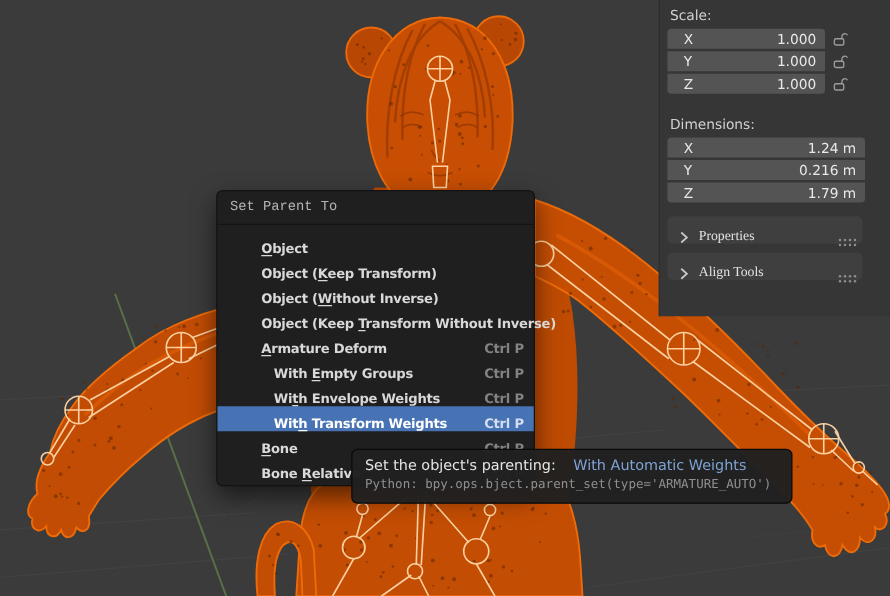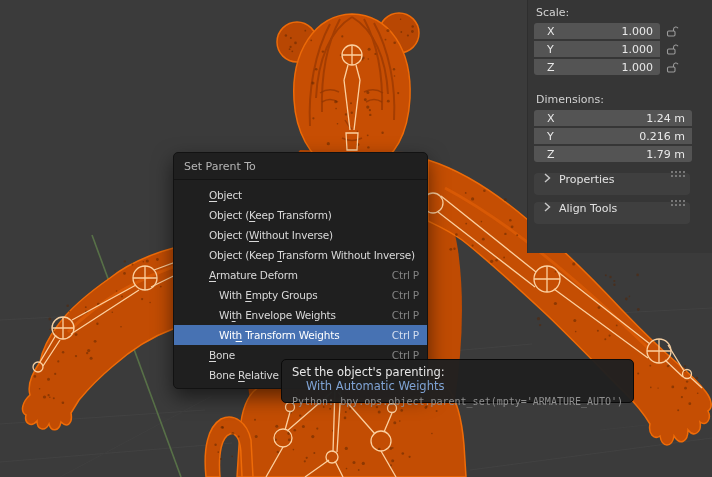--- a/index.html
+++ b/index.html
@@ -28,59 +28,60 @@
   .val-btn.dim{width:158px;}
   .val-row:first-child .val-btn{border-radius:3px 3px 0 0;}
   .val-row:last-child .val-btn{border-radius:0 0 3px 3px;}
   .val-axis{flex:0 0 auto;}
   .val-num{margin-left:auto;}
   .lock{margin-left:auto;margin-right:11px;display:flex;align-items:center;}
   .dim-block{margin-top:18px;}
   .collapsed-panels{margin-top:11px;}
   .cpanel{
     height:22px;background:#3f3f3f;border-radius:4px;margin-bottom:7px;
-    display:flex;align-items:flex-start;color:#e2e2e2;font-size:11px;
+    display:flex;align-items:flex-end;color:#e2e2e2;font-size:11px;font-family:Liberation Serif, serif;
   }
   .cpanel .chev{margin:0 8px 0 9px;display:flex;align-items:center;}
   .grip{
     width:2px;height:2px;border-radius:50%;background:#8e8e8e;margin-left:auto;margin-right:17px;
     box-shadow:4px 0 0 #8e8e8e,8px 0 0 #8e8e8e,12px 0 0 #8e8e8e,
                0 4px 0 #8e8e8e,4px 4px 0 #8e8e8e,8px 4px 0 #8e8e8e,12px 4px 0 #8e8e8e;
     transform:translateY(-2px);
   }
 
   
   .ctx-menu{
     position:absolute;left:173px;top:152px;width:255px;height:237px;z-index:20;
     background:#1f1f1f;border:1px solid #121212;border-radius:5px;
     box-shadow:0 8px 20px rgba(0,0,0,.55);
   }
   .ctx-header{
     height:27px;line-height:27px;padding-left:10px;color:#b5b5b5;font-size:11px;
     border-bottom:1px solid #141414;
+    font-family:Liberation Mono, monospace;
   }
   .ctx-items{padding-top:5px;}
   .menu-item{
-    height:20px;display:flex;align-items:center;font-size:10.5px;letter-spacing:-.2px;
-    color:#d9d9d9;white-space:nowrap;cursor:default;
+    height:20px;display:flex;align-items:flex-end;font-size:10.5px;letter-spacing:-.2px;
+    color:#d9d9d9;white-space:nowrap;cursor:default;font-weight:bold;
   }
   .menu-item .mi-label{padding-left:35px;}
   .menu-item .mi-label.indent{padding-left:45px;}
   .menu-item .mi-shortcut{margin-left:auto;padding-right:8px;color:#838383;}
   .menu-item.highlight{background:#4772b3;color:#ffffff;}
   .menu-item.highlight .mi-shortcut{color:#d4def0;}
   .accel{text-decoration:underline;text-underline-offset:2px;text-decoration-thickness:1px;}
 
   
   .tooltip{
     position:absolute;left:281px;top:359px;width:353px;height:44px;z-index:30;
     background:rgba(32,32,32,.97);border:1px solid #0a0a0a;border-radius:5px;
     padding:5px 10px 0 10px;
   }
-  .tt-line1{display:flex;font-size:11.5px;color:#e6e6e6;flex-direction:column;}
+  .tt-line1{display:flex;font-size:11.5px;color:#e6e6e6;}
   .tt-value{margin-left:14px;color:#7fa3d4;}
   .tt-python{
     margin-top:3px;font-family:"DejaVu Sans Mono","Liberation Mono",monospace;
     font-size:10px;color:#8f8f8f;white-space:nowrap;
   }
 </style>
 </head>
 <body>
 
 <div class="stage">
@@ -524,16 +525,16 @@
           <span class="mi-shortcut">Ctrl P</span>
         </div>
       </div>
   </div>
 
   <div class="tooltip">
     <div class="tt-line1">
       <span>Set the object's parenting:</span>
       <span class="tt-value">With Automatic Weights</span>
     </div>
-    <div class="tt-python">Python: bpy.ops.object.parent_set(mpty='ARMATURE_AUTO')</div>
+    <div class="tt-python">Python: bpy.ops.bject.parent_set(type='ARMATURE_AUTO')</div>
   </div>
 
 </div>
 
 </body></html>

